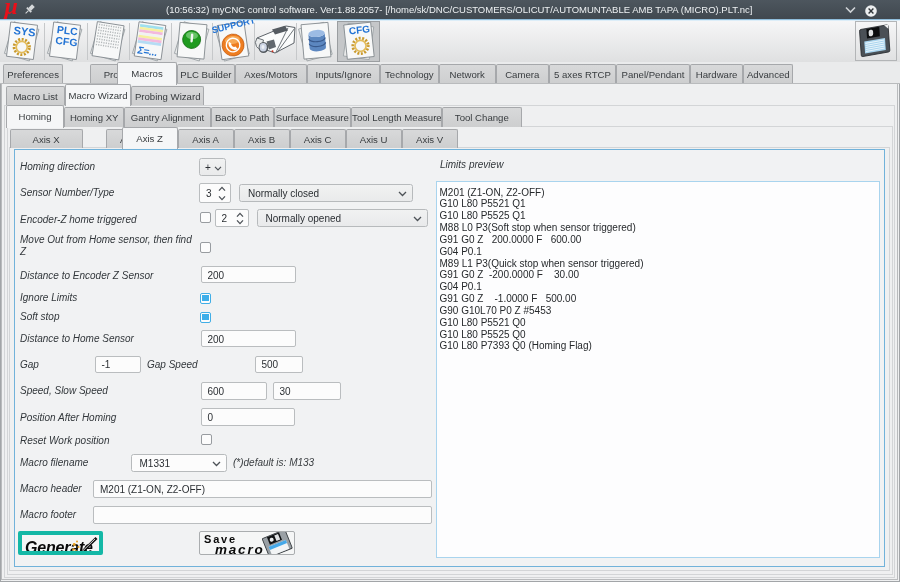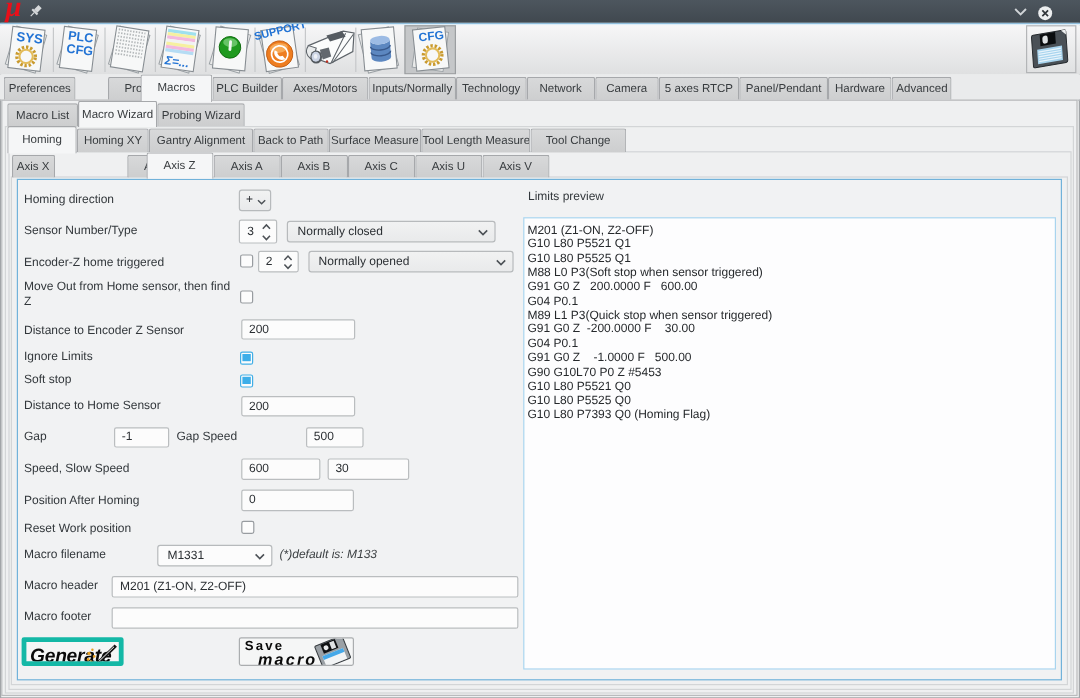--- a/index.html
+++ b/index.html
@@ -1,19 +1,19 @@
 <!DOCTYPE html>
 <html><head>
 <meta charset="utf-8">
 <style>
   html,body{margin:0;padding:0;}
   #win{position:relative;width:900px;height:582px;background:#eff0f1;overflow:hidden;box-shadow:inset 1px 0 0 #a2a5a8, inset -1px 0 0 #a2a5a8, inset 0 -1px 0 #a2a5a8;
        font-family:"Liberation Sans",sans-serif;}
   .abs{position:absolute;}
-  .lbl{position:absolute;font-size:10px;color:#32373b;white-space:nowrap;line-height:13px;}
+  .lbl{position:absolute;font-size:10px;color:#32373b;white-space:nowrap;line-height:13px;font-style:italic;}
   .pane{position:absolute;border:1px solid #d3d5d7;background:#eff0f1;box-sizing:border-box;}
   .tab{position:absolute;box-sizing:border-box;background:linear-gradient(#d8d9da,#cdcecf);
        border:1px solid #a6a8ab;border-bottom:none;border-radius:2px 2px 0 0;
        font-size:9.6px;color:#383c3f;text-align:center;white-space:nowrap;overflow:hidden;}
   .tab.sel{background:#f5f6f7;z-index:6;}
   .inp{position:absolute;background:#fcfcfc;border:1px solid #babdbf;border-radius:2px;
        box-sizing:border-box;font-size:10px;color:#2b2f33;}
   .inp span{position:absolute;left:6px;top:50%;transform:translateY(-50%);white-space:nowrap;}
   .combo{position:absolute;background:linear-gradient(#f1f2f2,#e9eaeb);border:1px solid #b7babc;
        border-radius:2.5px;box-sizing:border-box;font-size:10px;color:#2b2f33;}
@@ -24,20 +24,21 @@
   .chk.on i{position:absolute;left:1.2px;top:1.2px;width:6.6px;height:6.6px;background:#3daee9;display:block;}
   .sep{position:absolute;width:1px;background:#c6c8ca;}
 </style>
 </head>
 <body>
 <div id="win">
 
   <div class="abs" style="left:0;top:0;width:900px;height:19px;background:linear-gradient(#4d565e,#40484f);"></div>
   <div class="abs" style="left:0;top:19px;width:900px;height:1px;background:#8fbddb;"></div>
   <div class="abs" style="left:0;top:20px;width:900px;height:1px;background:#dcedf8;"></div>
+  <div class="abs" style="left:166px;top:4px;font-size:9.5px;color:#eef1f3;white-space:nowrap;">(10:56:32) myCNC control software. Ver:1.88.2057- [/home/sk/DNC/CUSTOMERS/OLICUT/AUTOMUNTABLE AMB TAPA (MICRO).PLT.nc]</div>
   <div class="abs" style="left:4.5px;top:-7.5px;font-family:'Liberation Serif',serif;font-style:italic;font-weight:bold;font-size:24px;color:#e8101a;">μ</div>
 
   <svg class="abs" style="left:23px;top:3px;" width="13" height="13" viewBox="0 0 13 13">
     <g transform="rotate(45 6.5 6.5)" fill="#d6d9db">
       <rect x="4.6" y="1" width="3.8" height="5.2"></rect>
       <rect x="3.4" y="6.2" width="6.2" height="1.8"></rect>
       <rect x="6" y="8" width="1" height="4"></rect>
     </g>
   </svg>
 
@@ -198,21 +199,21 @@
   <div class="abs" style="left:855px;top:21px;width:42px;height:40px;border:1px solid #b3b5b7;box-sizing:border-box;"></div>
 
   <div class="abs" style="left:0;top:62px;width:900px;height:21px;background:#eaebec;"></div>
   <div class="abs" style="left:0;top:83px;width:900px;height:1px;background:#b9bbbd;"></div>
   <div>
   <div class="tab" style="left:3px;top:64px;width:60.3px;height:19.5px;line-height:19.5px;">Preferences</div>
   <div class="tab" style="left:63.3px;top:64px;width:54.0px;height:19.5px;line-height:19.5px;margin-left:27px;">Profile</div>
   <div class="tab sel" style="left:117.3px;top:62px;width:59.39999999999999px;height:22.5px;line-height:22.5px;">Macros</div>
   <div class="tab" style="left:176.7px;top:64px;width:58.30000000000001px;height:19.5px;line-height:19.5px;">PLC Builder</div>
   <div class="tab" style="left:235px;top:64px;width:72px;height:19.5px;line-height:19.5px;">Axes/Motors</div>
-  <div class="tab" style="left:307px;top:64px;width:73px;height:19.5px;line-height:19.5px;">Inputs/Normally</div>
+  <div class="tab" style="left:307px;top:64px;width:73px;height:19.5px;line-height:19.5px;">Inputs/Ignore</div>
   <div class="tab" style="left:380px;top:64px;width:58.69999999999999px;height:19.5px;line-height:19.5px;">Technology</div>
   <div class="tab" style="left:438.7px;top:64px;width:56.900000000000034px;height:19.5px;line-height:19.5px;">Network</div>
   <div class="tab" style="left:495.6px;top:64px;width:53.299999999999955px;height:19.5px;line-height:19.5px;">Camera</div>
   <div class="tab" style="left:548.9px;top:64px;width:67.10000000000002px;height:19.5px;line-height:19.5px;">5 axes RTCP</div>
   <div class="tab" style="left:616px;top:64px;width:74px;height:19.5px;line-height:19.5px;">Panel/Pendant</div>
   <div class="tab" style="left:690px;top:64px;width:53.299999999999955px;height:19.5px;line-height:19.5px;">Hardware</div>
   <div class="tab" style="left:743.3px;top:64px;width:50.0px;height:19.5px;line-height:19.5px;">Advanced</div>
   </div>
 
   <div class="pane" style="left:1px;top:83px;width:897px;height:497px;border-color:#b9bbbd;"></div>
@@ -227,21 +228,21 @@
   <div>
   <div class="tab sel" style="left:6px;top:105px;width:58px;height:22.5px;line-height:22.5px;">Homing</div>
   <div class="tab" style="left:64px;top:107px;width:60.400000000000006px;height:19.5px;line-height:19.5px;">Homing XY</div>
   <div class="tab" style="left:124.4px;top:107px;width:86.19999999999999px;height:19.5px;line-height:19.5px;">Gantry Alignment</div>
   <div class="tab" style="left:210.6px;top:107px;width:63.099999999999994px;height:19.5px;line-height:19.5px;">Back to Path</div>
   <div class="tab" style="left:273.7px;top:107px;width:77.40000000000003px;height:19.5px;line-height:19.5px;">Surface Measure</div>
   <div class="tab" style="left:351.1px;top:107px;width:90.69999999999999px;height:19.5px;line-height:19.5px;">Tool Length Measure</div>
   <div class="tab" style="left:441.8px;top:107px;width:80px;height:19.5px;line-height:19.5px;">Tool Change</div>
   </div>
   <div>
-  <div class="tab" style="left:9.6px;top:128.5px;width:36px;height:19.5px;line-height:19.5px;">Axis X</div>
+  <div class="tab" style="left:9.6px;top:128.5px;width:73px;height:19.5px;line-height:19.5px;">Axis X</div>
   <div class="tab" style="left:65.6px;top:128.5px;width:56.0px;height:19.5px;line-height:19.5px;margin-left:40px;">Axis Y</div>
   <div class="tab sel" style="left:121.6px;top:126.5px;width:56.0px;height:22.5px;line-height:22.5px;">Axis Z</div>
   <div class="tab" style="left:177.6px;top:128.5px;width:56.0px;height:19.5px;line-height:19.5px;">Axis A</div>
   <div class="tab" style="left:233.6px;top:128.5px;width:56.00000000000003px;height:19.5px;line-height:19.5px;">Axis B</div>
   <div class="tab" style="left:289.6px;top:128.5px;width:56.0px;height:19.5px;line-height:19.5px;">Axis C</div>
   <div class="tab" style="left:345.6px;top:128.5px;width:56.0px;height:19.5px;line-height:19.5px;">Axis U</div>
   <div class="tab" style="left:401.6px;top:128.5px;width:56.0px;height:19.5px;line-height:19.5px;">Axis V</div>
   </div>
 
   <div class="abs" style="left:14px;top:149px;width:871px;height:418px;border:1px solid #71b2da;background:#f1f2f3;box-sizing:border-box;"></div>

